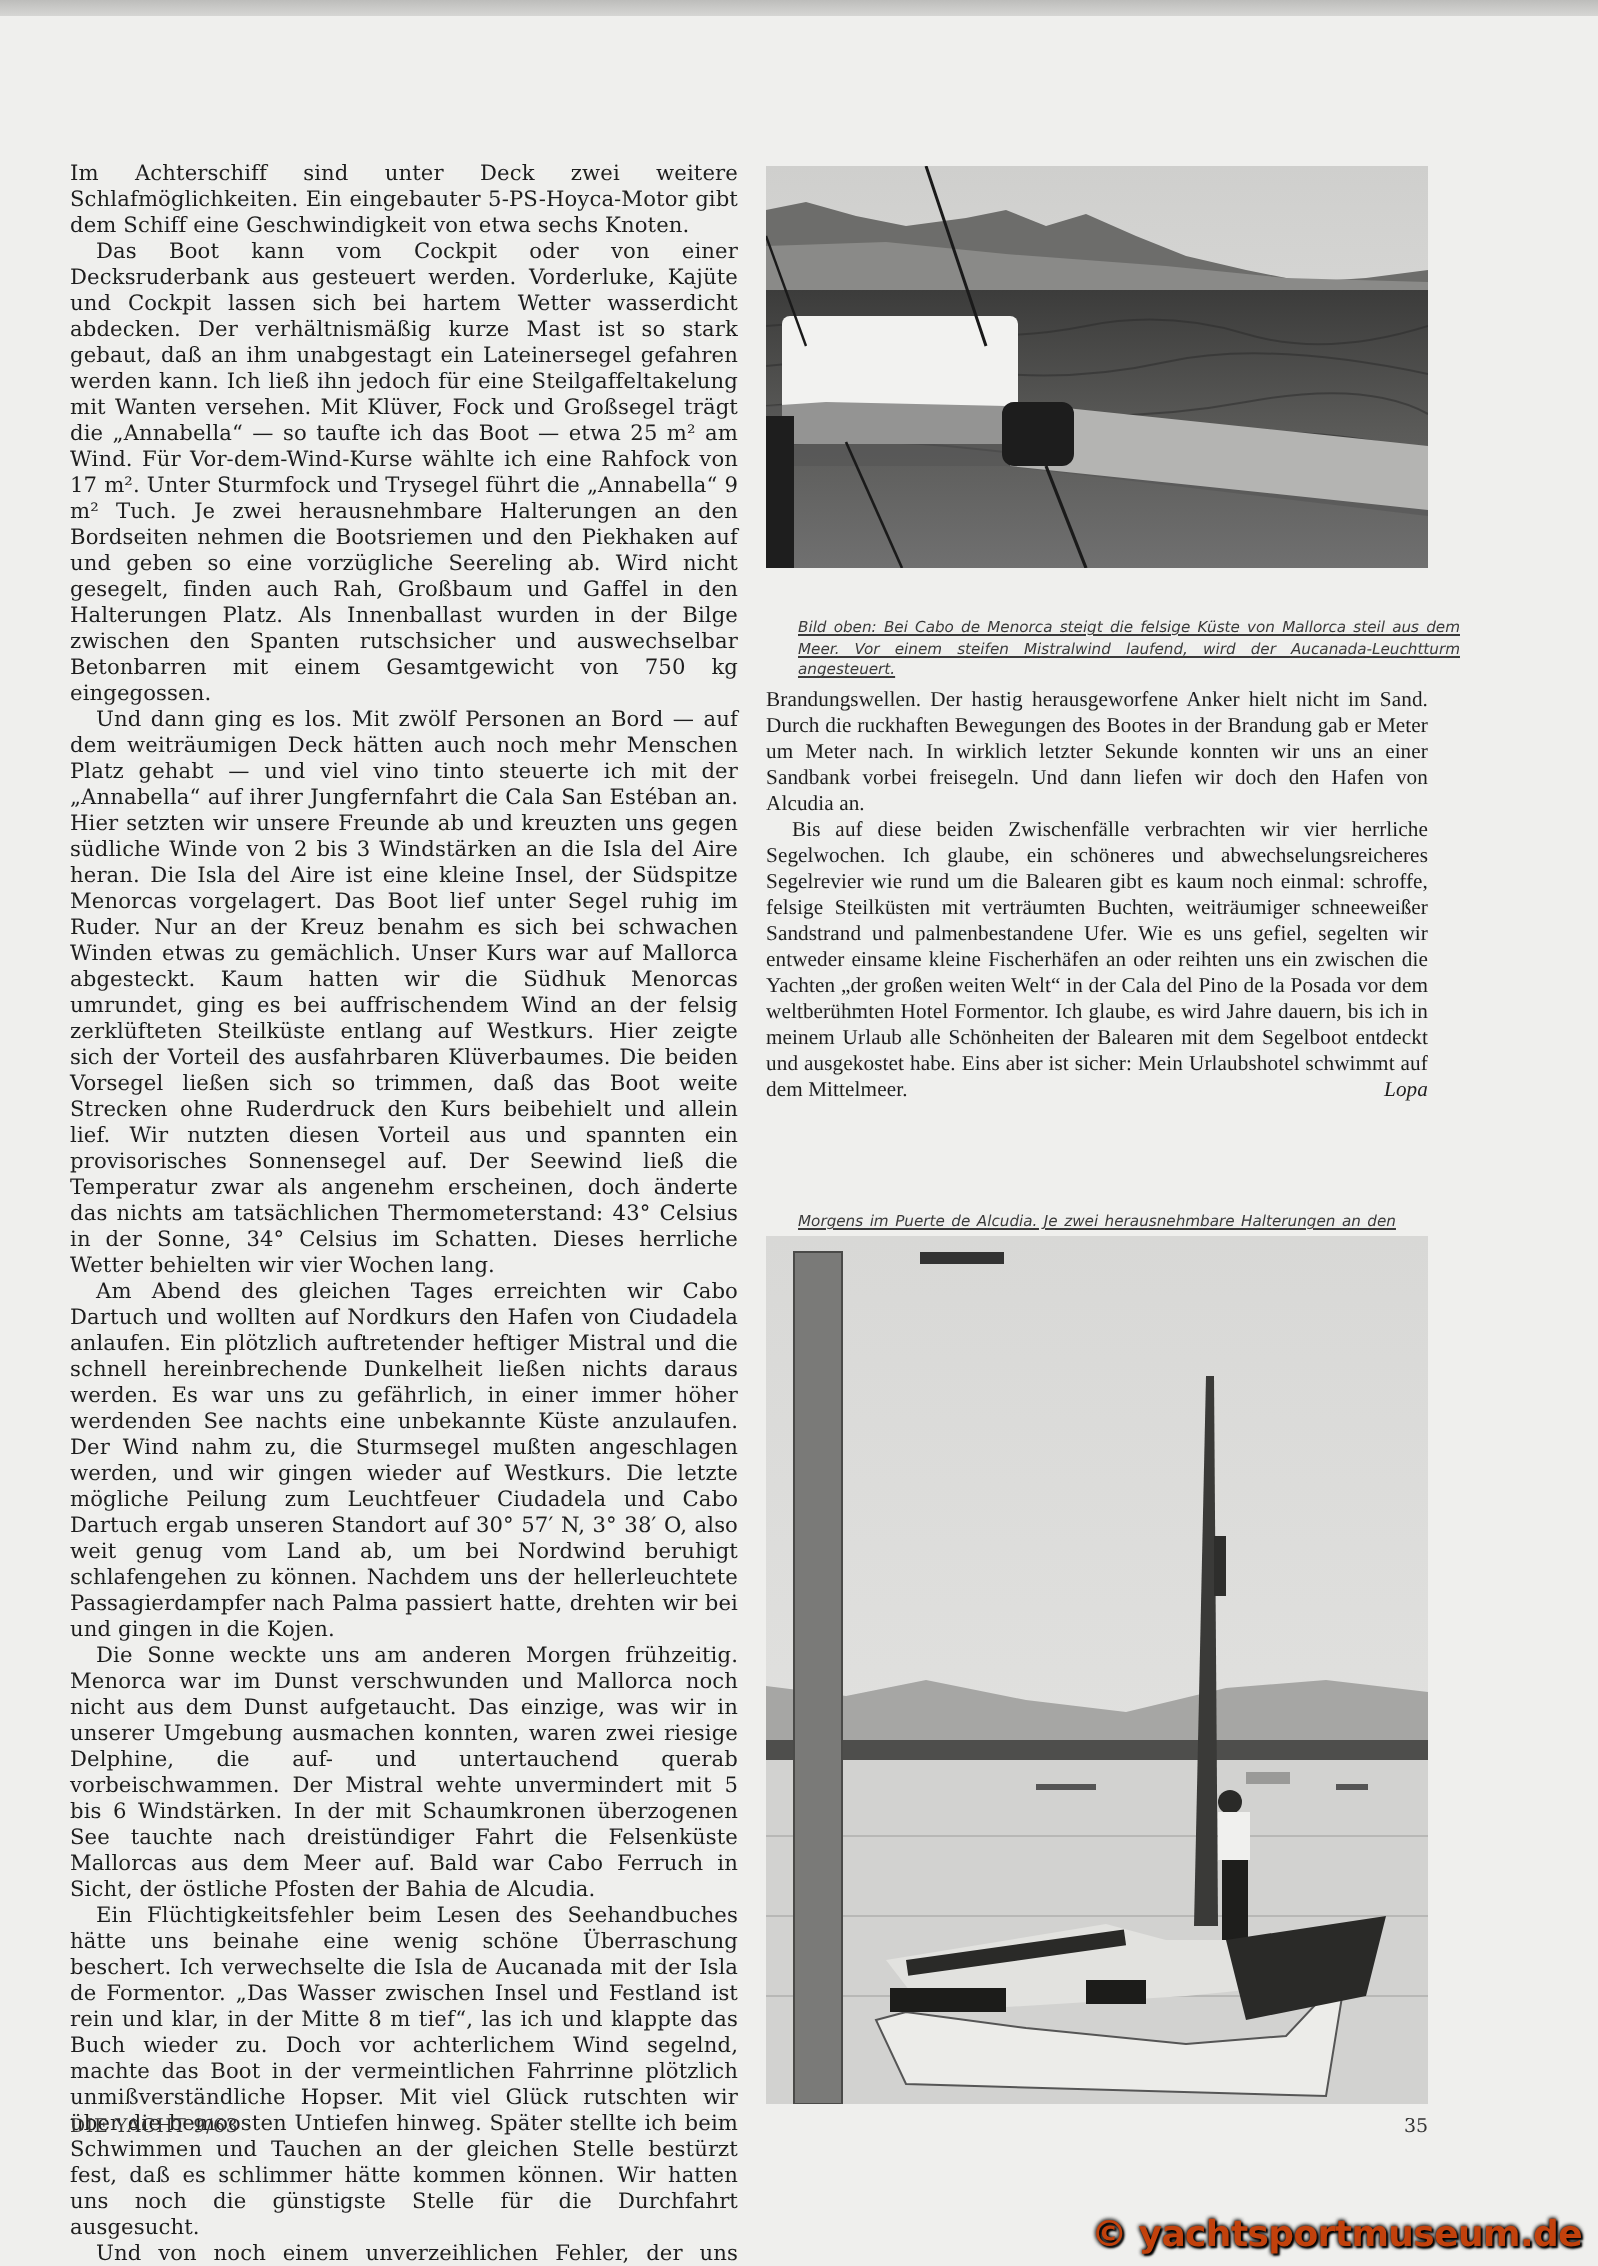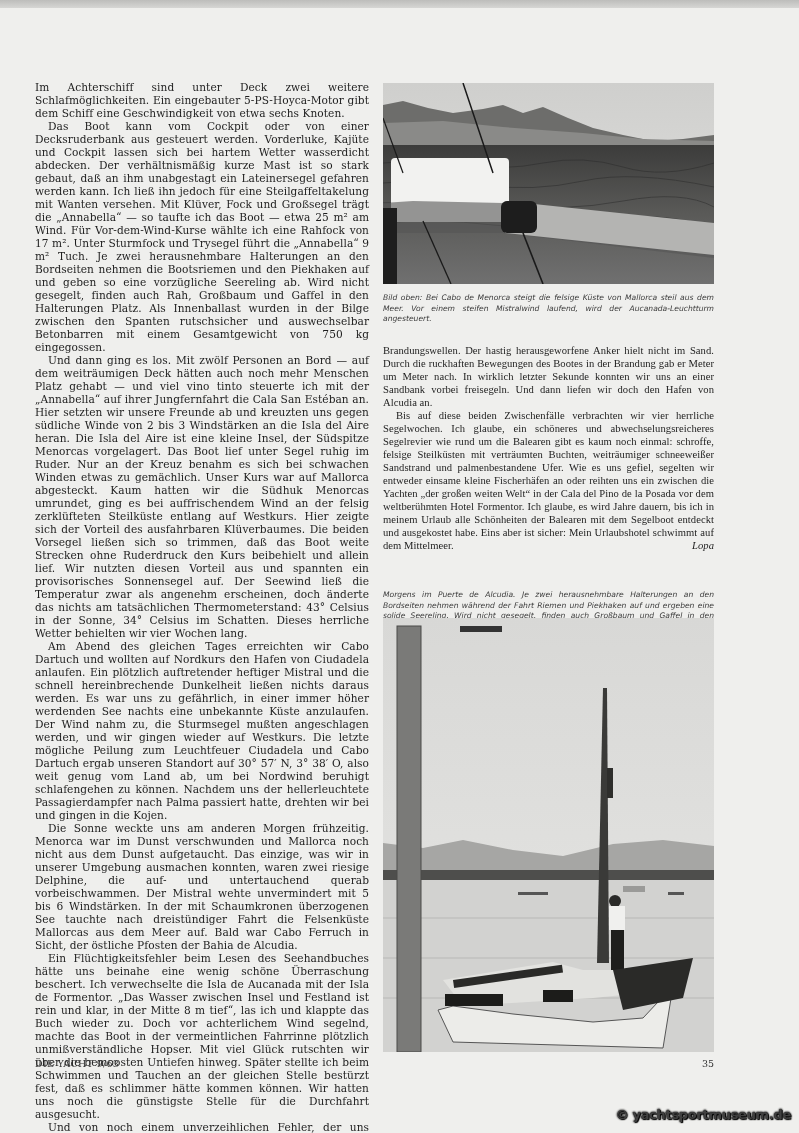--- a/index.html
+++ b/index.html
@@ -15,30 +15,31 @@
   .col-right { position: absolute; left: 383px; width: 331px; }
   p.body {
     margin: 0; font-size: 10.6px; line-height: 13.0px; text-align: justify;
     letter-spacing: 0.05px; hyphens: manual;
   }
   p.body.indent { text-indent: 13px; }
   .sig { float: right; font-style: italic; }
   .caption {
     font-family: "DejaVu Sans", sans-serif; font-style: italic;
     font-size: 7.6px; line-height: 10.6px; color: #3a3a3a; text-align: justify;
-    margin: 0;
+    margin: 16px;
+    text-decoration: underline;
   }
   .credit { float: right; }
   .photo { position: absolute; overflow: hidden; background: #9a9a98; }
   .footer-left { position: absolute; left: 35px; top: 1058px; font-size: 9.5px;
     letter-spacing: 0.3px; color: #333; }
   .footer-right { position: absolute; left: 702px; top: 1058px; font-size: 9.5px; color: #333; text-align: center; }
   .watermark { position: absolute; right: 8px; top: 1107px;
-    font-family: "DejaVu Sans", sans-serif; font-weight: bold; font-size: 13px;
-    color: #404040; text-shadow: 0 0 2px #000, 0 0 2px #000, 1px 1px 1px #000; letter-spacing: -0.3px; }
+    font-family: "DejaVu Sans", sans-serif; font-weight: bold; font-size: 18px;
+    color: #c2410c; text-shadow: 0 0 2px #000, 0 0 2px #000, 1px 1px 1px #000; letter-spacing: -0.3px; }
 </style>
 </head>
 <body>
 
 <div class="top-strip"></div>
 
 <div class="col-left">
   <p class="body">Im Achterschiff sind unter Deck zwei weitere Schlafmöglichkeiten. Ein eingebauter 5-PS-Hoyca-Motor gibt dem Schiff eine Geschwindigkeit von etwa sechs Knoten.</p>
   <p class="body indent">Das Boot kann vom Cockpit oder von einer Decksruderbank aus gesteuert werden. Vorderluke, Kajüte und Cockpit lassen sich bei hartem Wetter wasserdicht abdecken. Der verhältnismäßig kurze Mast ist so stark gebaut, daß an ihm unabgestagt ein Lateinersegel gefahren werden kann. Ich ließ ihn jedoch für eine Steilgaffeltakelung mit Wanten versehen. Mit Klüver, Fock und Großsegel trägt die „Annabella“ — so taufte ich das Boot — etwa 25 m² am Wind. Für Vor-dem-Wind-Kurse wählte ich eine Rahfock von 17 m². Unter Sturmfock und Trysegel führt die „Annabella“ 9 m² Tuch. Je zwei herausnehmbare Halterungen an den Bordseiten nehmen die Bootsriemen und den Piekhaken auf und geben so eine vorzügliche Seereling ab. Wird nicht gesegelt, finden auch Rah, Großbaum und Gaffel in den Halterungen Platz. Als Innenballast wurden in der Bilge zwischen den Spanten rutschsicher und auswechselbar Betonbarren mit einem Gesamtgewicht von 750 kg eingegossen.</p>
   <p class="body indent">Und dann ging es los. Mit zwölf Personen an Bord — auf dem weiträumigen Deck hätten auch noch mehr Menschen Platz gehabt — und viel vino tinto steuerte ich mit der „Annabella“ auf ihrer Jungfernfahrt die Cala San Estéban an. Hier setzten wir unsere Freunde ab und kreuzten uns gegen südliche Winde von 2 bis 3 Windstärken an die Isla del Aire heran. Die Isla del Aire ist eine kleine Insel, der Südspitze Menorcas vorgelagert. Das Boot lief unter Segel ruhig im Ruder. Nur an der Kreuz benahm es sich bei schwachen Winden etwas zu gemächlich. Unser Kurs war auf Mallorca abgesteckt. Kaum hatten wir die Südhuk Menorcas umrundet, ging es bei auffrischendem Wind an der felsig zerklüfteten Steilküste entlang auf Westkurs. Hier zeigte sich der Vorteil des ausfahrbaren Klüverbaumes. Die beiden Vorsegel ließen sich so trimmen, daß das Boot weite Strecken ohne Ruderdruck den Kurs beibehielt und allein lief. Wir nutzten diesen Vorteil aus und spannten ein provisorisches Sonnensegel auf. Der Seewind ließ die Temperatur zwar als angenehm erscheinen, doch änderte das nichts am tatsächlichen Thermometerstand: 43° Celsius in der Sonne, 34° Celsius im Schatten. Dieses herrliche Wetter behielten wir vier Wochen lang.</p>

